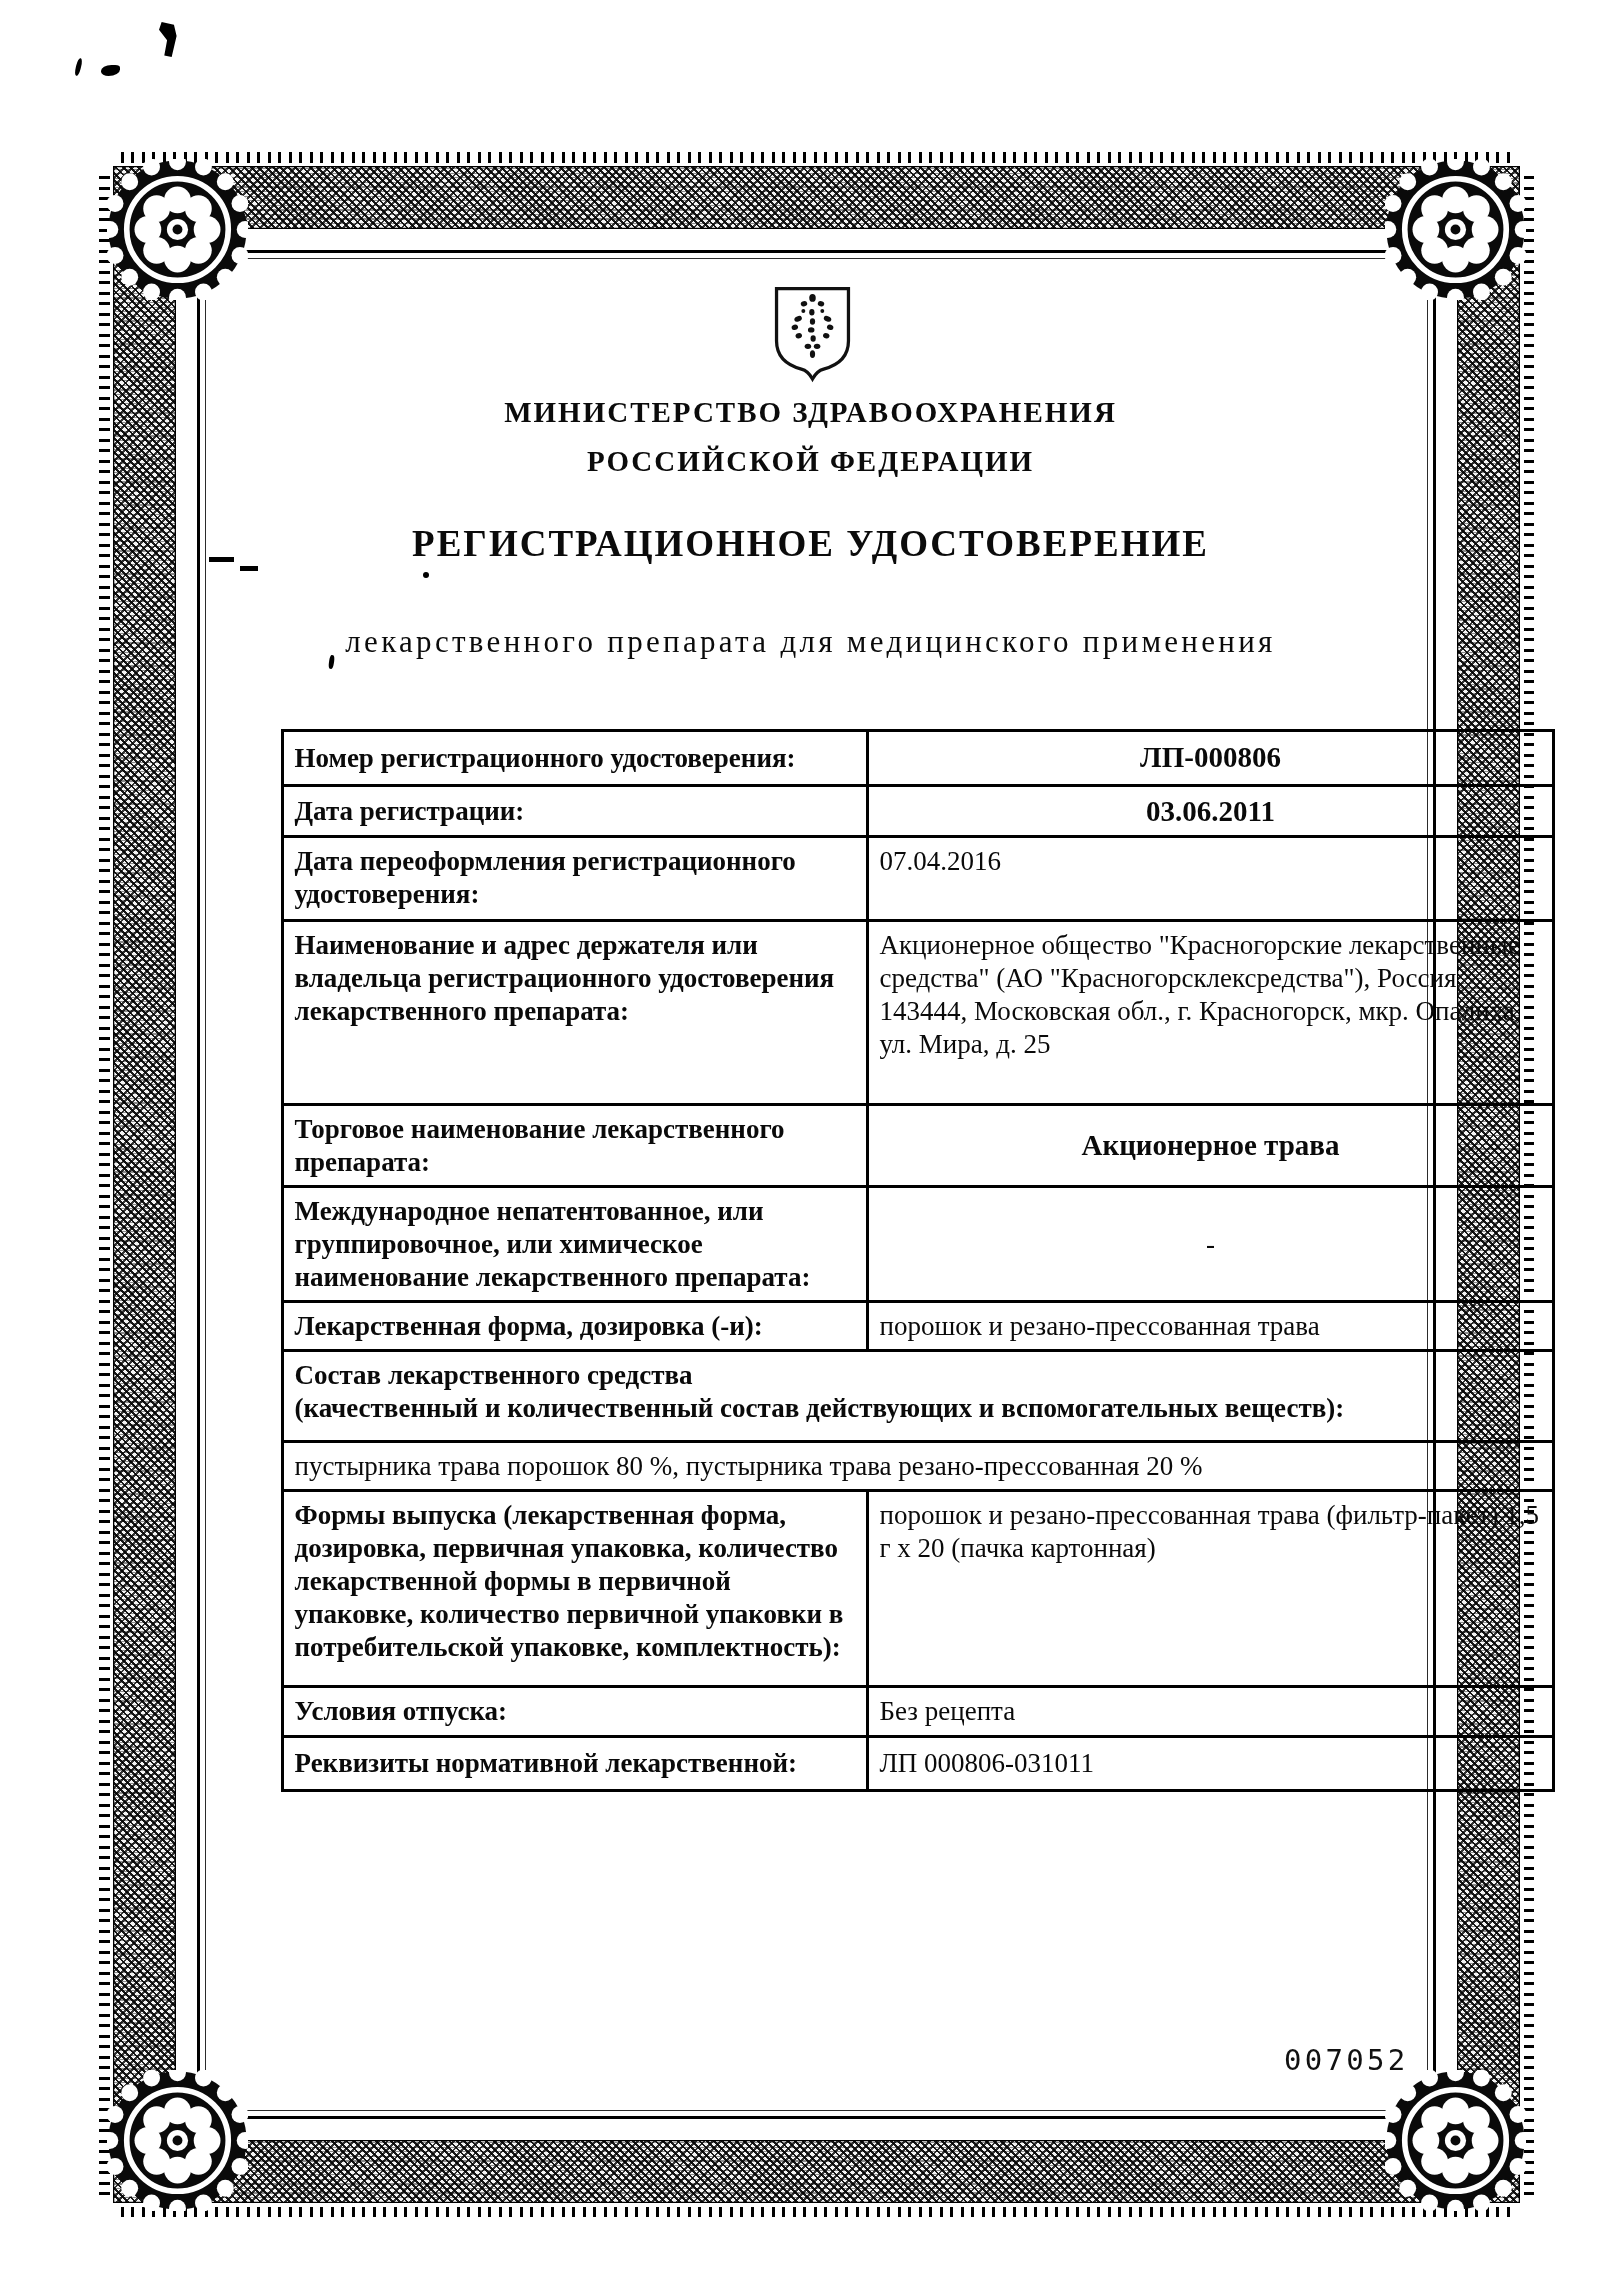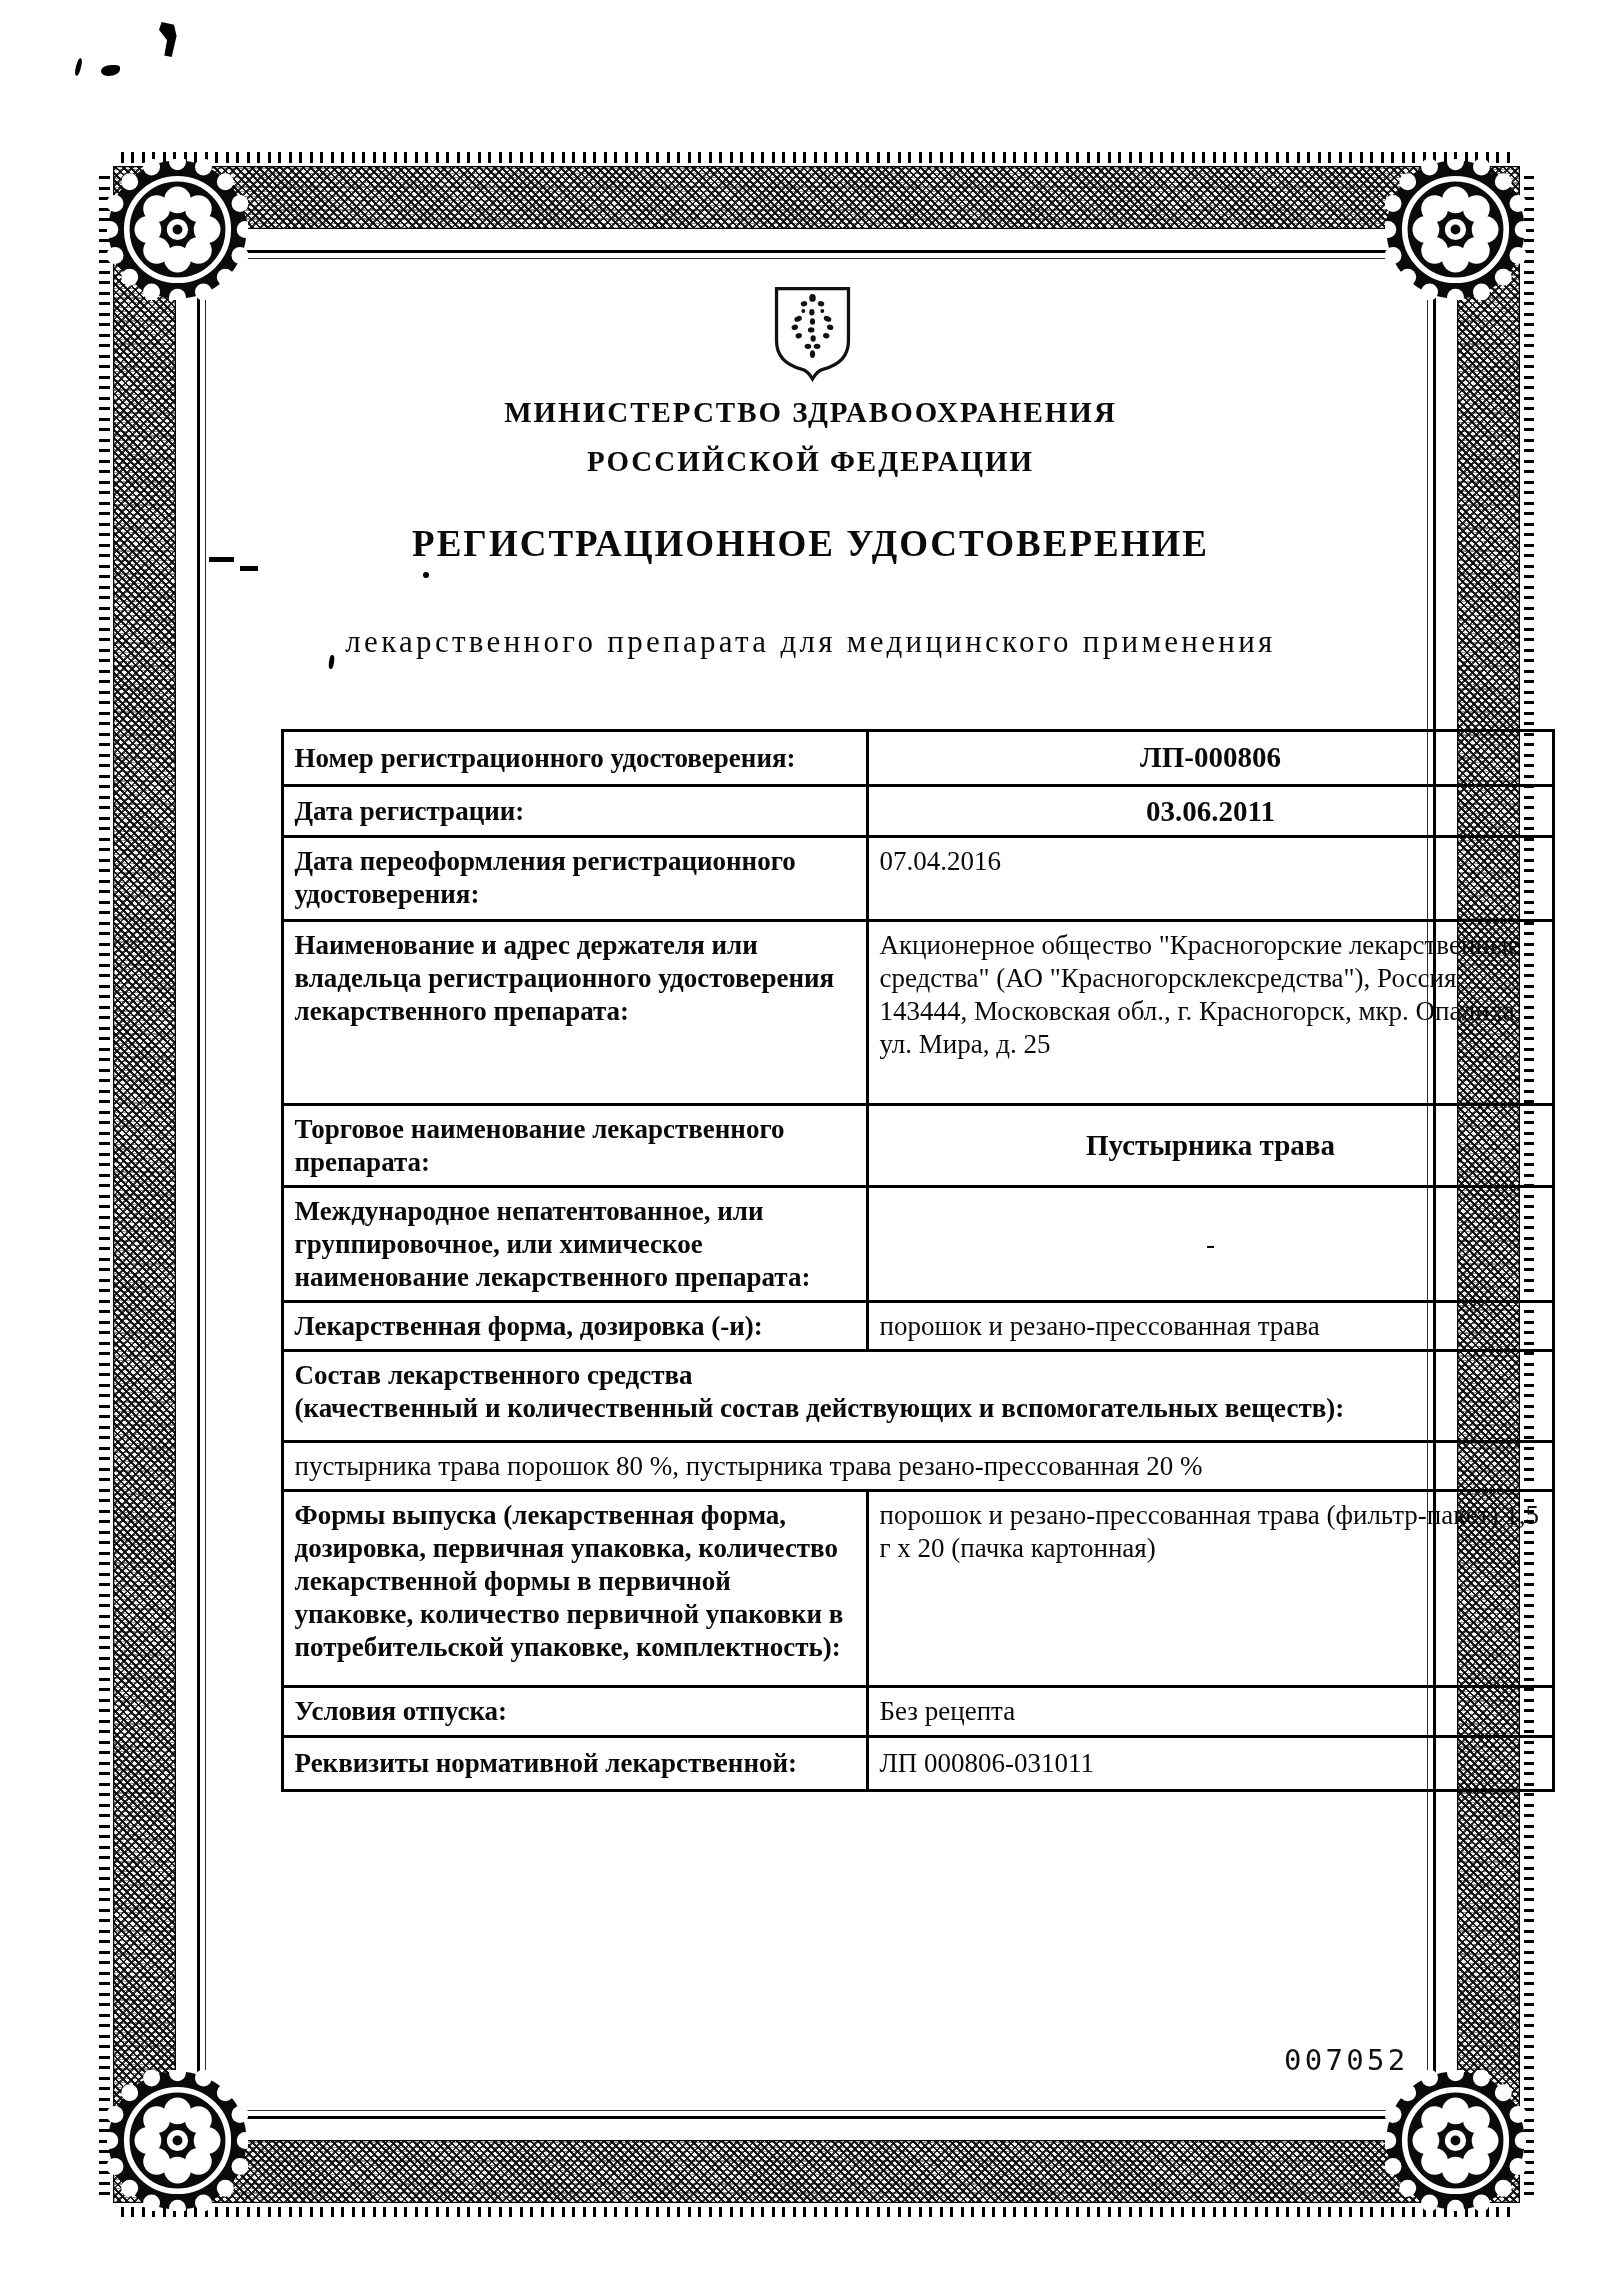--- a/index.html
+++ b/index.html
@@ -200,21 +200,21 @@
     <tr style="height:84px">
       <td class="lbl va-top">Дата переоформления регистрационного удостоверения:</td>
       <td class="va-top">07.04.2016</td>
     </tr>
     <tr style="height:184px">
       <td class="lbl va-top">Наименование и адрес держателя или владельца регистрационного удостоверения лекарственного препарата:</td>
       <td class="va-top">Акционерное общество "Красногорские лекарственные средства" (АО "Красногорсклексредства"), Россия 143444, Московская обл., г. Красногорск, мкр. Опалиха, ул. Мира, д. 25</td>
     </tr>
     <tr style="height:82px">
       <td class="lbl va-top">Торговое наименование лекарственного препарата:</td>
-      <td class="v-bc">Пустырника трава</td>
+      <td class="v-bc">Акционерное трава</td>
     </tr>
     <tr style="height:115px">
       <td class="lbl va-top">Международное непатентованное, или группировочное, или химическое наименование лекарственного препарата:</td>
       <td class="v-c">-</td>
     </tr>
     <tr style="height:48px">
       <td class="lbl">Лекарственная форма, дозировка (-и):</td>
       <td>порошок и резано-прессованная трава</td>
     </tr>
     <tr style="height:91px">

